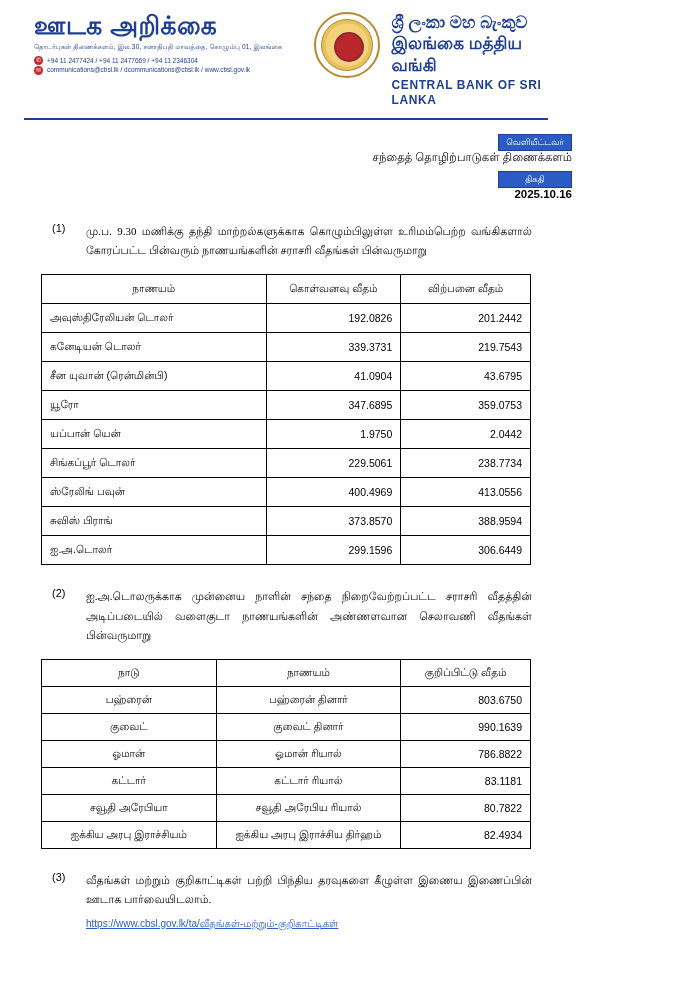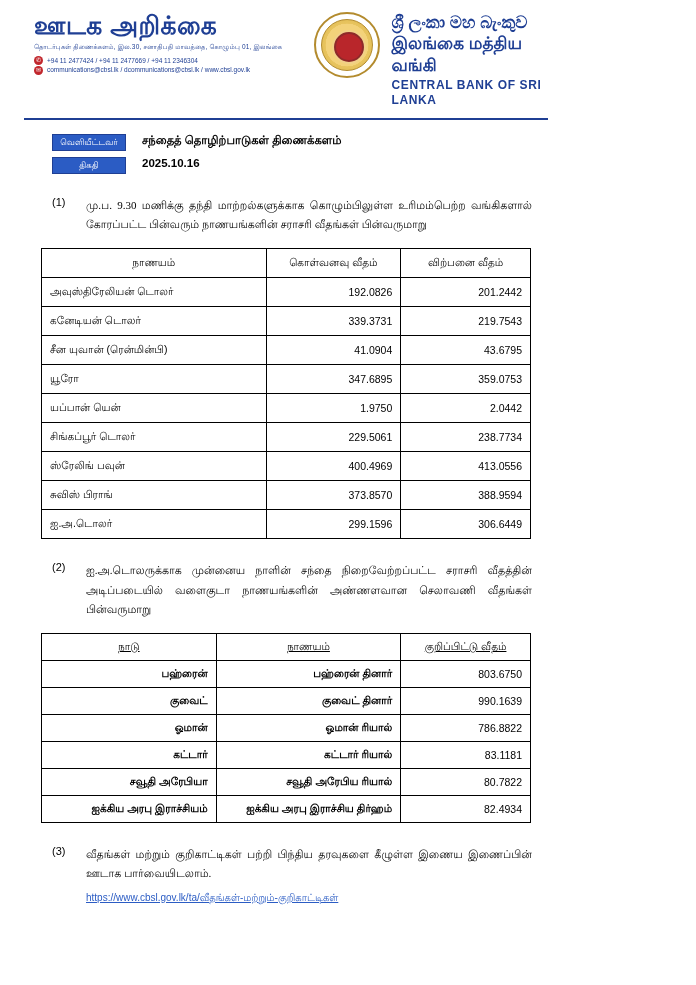--- a/index.html
+++ b/index.html
@@ -123,37 +123,38 @@
     margin: 4px 24px 0 24px;
   }
 
   
   .meta {
     margin: 14px 0 0 52px;
     font-size: 10.5px;
   }
   .meta-row {
     display: flex;
-    align-items: flex-start;
+    align-items: flex-end;
     margin-bottom: 6px;
+    flex-direction: column;
   }
   .meta-label {
     width: 74px;
     background: #2b5cc4;
     color: #fff;
     font-size: 8.5px;
     text-align: center;
     padding: 2px 3px;
     border: 1px solid #1f3f94;
     flex: 0 0 auto;
   }
   .meta-value {
     margin-left: 16px;
     font-size: 11.5px;
-    font-weight: bold;
+    font-weight: normal;
     color: #000;
   }
   .meta-value.date { font-weight: bold; }
 
   
   .item {
     display: flex;
     margin: 22px 40px 0 52px;
   }
   .item-num {
@@ -189,22 +190,22 @@
   table.fx2 {
     border-collapse: collapse;
     margin: 14px auto 0 auto;
     width: 490px;
   }
   table.fx2 th, table.fx2 td {
     border: 1px solid #000;
     font-size: 10.5px;
     padding: 6px 8px;
   }
-  table.fx2 th { text-align: center; font-weight: normal; text-decoration: underline; }
-  table.fx2 td.name { text-align: right; font-weight: bold; }
+  table.fx2 th { text-align: center; font-weight: normal; }
+  table.fx2 td.name { text-align: center; }
   table.fx2 td.num { text-align: right; }
 
   .link-line {
     margin: 8px 40px 0 86px;
     font-size: 10px;
   }
   a.link {
     color: #2b5cc4;
     text-decoration: underline;
   }

